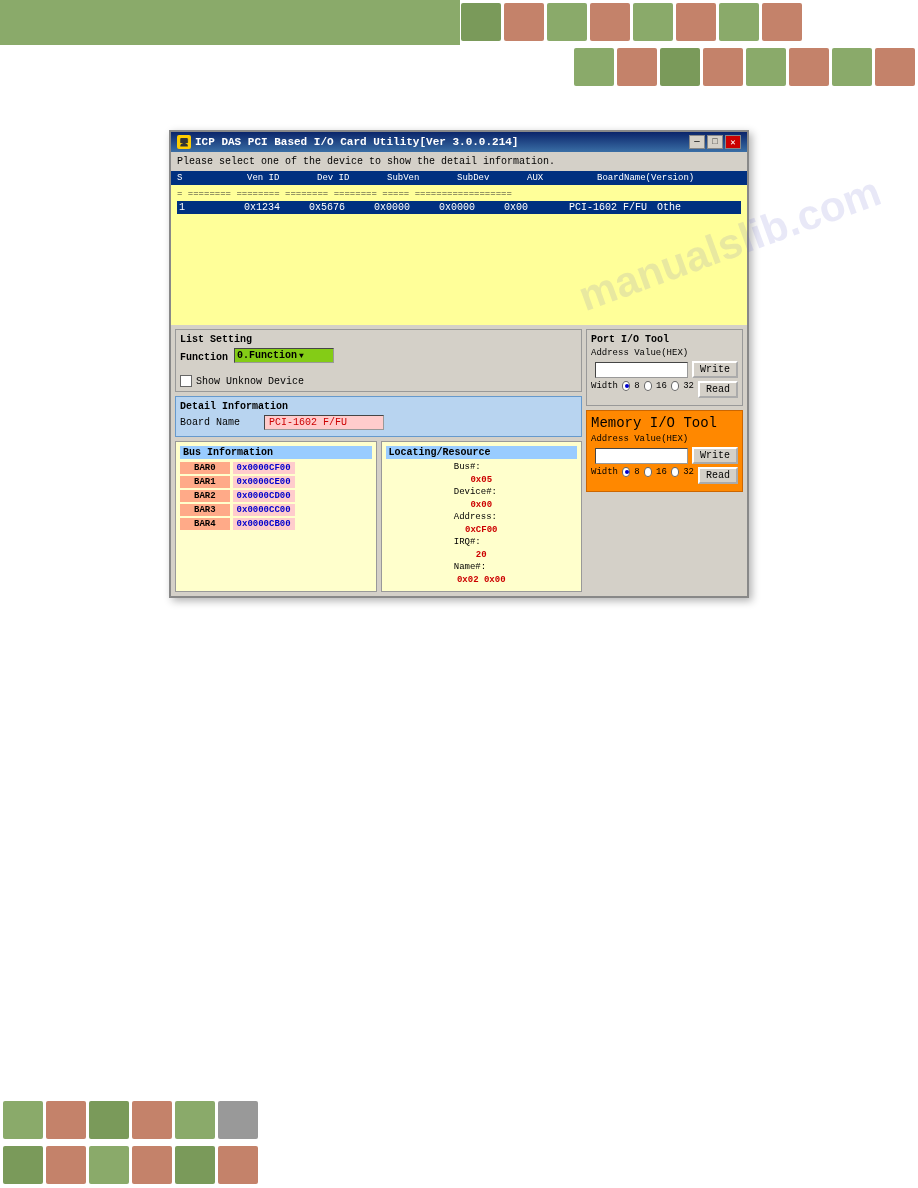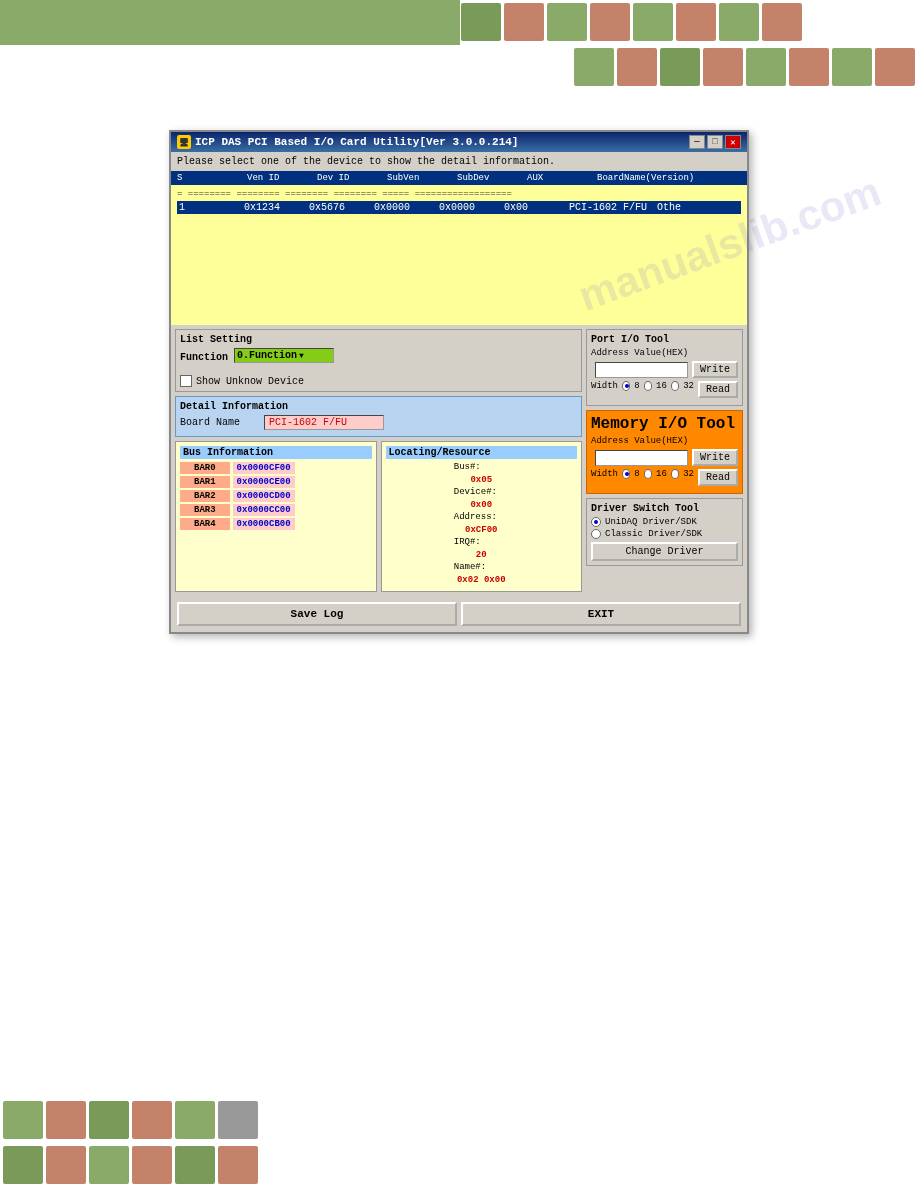--- a/index.html
+++ b/index.html
@@ -417,22 +417,22 @@
       background: #0000cc;
     }
 
     
     .memory-tool {
       background: #ff8800;
       border: 1px solid #cc6600;
       padding: 4px;
     }
     .memory-title {
-      font-size: 16px;
-      font-weight: bold;
+      font-size: 14px;
+      font-weight: normal;
       color: #000;
       margin-bottom: 3px;
     }
 
     
     .driver-tool {
       background: #d4d0c8;
       border: 1px solid #999;
       padding: 4px;
     }
@@ -713,40 +713,24 @@
             <div class="radio-sim checked"></div>
             <span>8</span>
             <div class="radio-sim"></div>
             <span>16</span>
             <div class="radio-sim"></div>
             <span>32</span>
             <div class="tool-btn">Read</div>
           </div>
         </div>
 
-        <div class="driver-tool">
-          <div class="driver-title">Driver Switch Tool</div>
-          <div class="driver-option-row">
-            <div class="radio-sim checked"></div>
-            <span>UniDAQ Driver/SDK</span>
-          </div>
-          <div class="driver-option-row">
-            <div class="radio-sim"></div>
-            <span>Classic Driver/SDK</span>
-          </div>
-          <div class="change-driver-btn">Change Driver</div>
-        </div>
 
       </div>
     </div>
 
-    <div class="bottom-buttons">
-      <div class="bottom-btn">Save Log</div>
-      <div class="bottom-btn">EXIT</div>
-    </div>
 
   </div>
 
 </div>
 
 <div class="bottom-tiles">
   <div class="row1" id="bottom-row1">
       <div class="tile" style="background: rgb(138, 170, 106);"></div>
       <div class="tile" style="background: rgb(196, 130, 106);"></div>
       <div class="tile" style="background: rgb(122, 154, 90);"></div>

